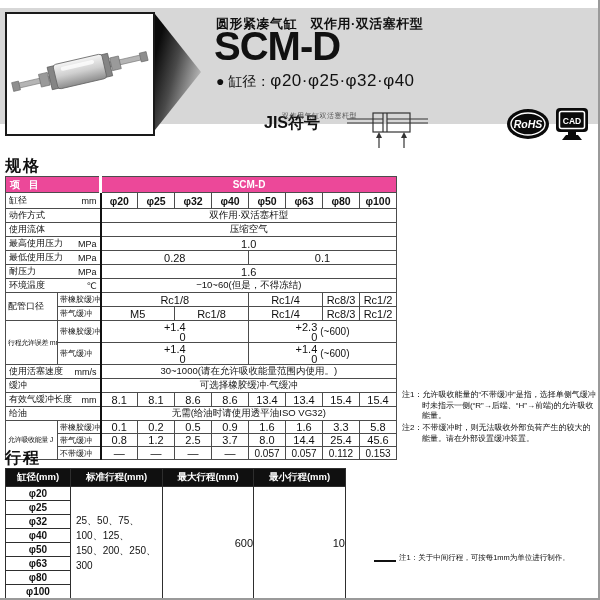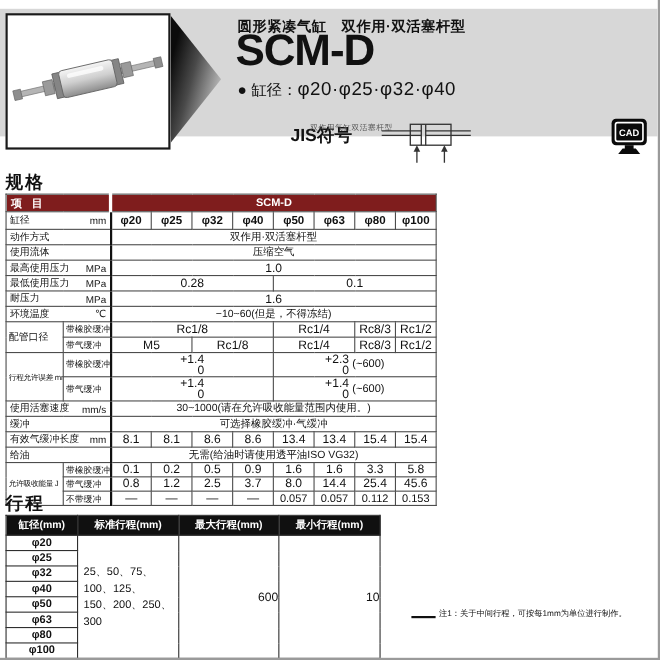--- a/index.html
+++ b/index.html
@@ -25,21 +25,21 @@
   .rohs-badge{position:absolute;left:506px;top:100px;}
   .cad-badge{position:absolute;left:554px;top:99px;}
   
   .sec-h{position:absolute;left:5px;font-size:16px;font-weight:bold;letter-spacing:2px;}
   .sec-spec{top:156px;}
   .sec-stroke{top:448px;}
   
   table{border-collapse:collapse;table-layout:fixed;}
   .spec{position:absolute;left:5px;top:176px;width:391px;}
   .spec th,.spec td{border:1px solid #4c4c4c;padding:0 1px;white-space:nowrap;overflow:hidden;}
-  .spec thead th{background:#7f1d1d;color:#fff;height:15px;font-size:10px;}
+  .spec thead th{background:#ec4899;color:#fff;height:15px;font-size:10px;}
   .spec th.h-item{text-align:left;padding-left:4px;border-right:3px solid #fff;letter-spacing:3px;}
   .spec .lab{font-size:9px;text-align:left;}
   .spec .lab .lrow{display:flex;align-items:center;}
   .spec .lab .lt{padding-left:2px;}
   .spec .lab .lu{margin-left:auto;padding-right:2px;font-size:9px;}
   .spec .glab{font-size:9px;text-align:left;padding-left:2px;}
   .spec .glab.tiny{font-size:7px;letter-spacing:-.3px;}
   .spec .sub{font-size:8px;text-align:left;padding-left:2px;}
   .spec .sep{border-right:2.5px solid #111 !important;}
   .spec .v{font-size:9.5px;text-align:center;}
@@ -115,20 +115,27 @@
           <line x1="42" y1="13" x2="83" y2="13"></line>
           <line x1="42" y1="17" x2="83" y2="17"></line>
           <line x1="34" y1="42" x2="34" y2="30"></line>
           <line x1="59" y1="42" x2="59" y2="30"></line>
         </g>
         <polygon points="34,26 31,32 37,32" fill="#333"></polygon>
         <polygon points="59,26 56,32 62,32" fill="#333"></polygon>
       </svg>
     </div>
 
+    <div class="rohs-badge">
+      <svg width="44" height="32" viewBox="0 0 44 32">
+        <ellipse cx="22" cy="16" rx="21" ry="15" fill="#0a0a0a"></ellipse>
+        <ellipse cx="22" cy="16" rx="17" ry="11" fill="none" stroke="#fff" stroke-width="1.4"></ellipse>
+        <text x="22" y="20" text-anchor="middle" font-family="Liberation Sans, sans-serif" font-size="10.5" font-weight="bold" font-style="italic" fill="#fff">RoHS</text>
+      </svg>
+    </div>
     <div class="cad-badge">
       <svg width="36" height="35" viewBox="0 0 36 35">
         <rect x="2" y="1" width="32" height="24" rx="4" fill="#0a0a0a"></rect>
         <rect x="5.5" y="4.5" width="25" height="17" rx="2" fill="none" stroke="#fff" stroke-width="1.5"></rect>
         <text x="18" y="16.5" text-anchor="middle" font-family="Liberation Sans, sans-serif" font-size="8.5" font-weight="bold" fill="#fff">CAD</text>
         <rect x="14" y="25" width="8" height="4" fill="#0a0a0a"></rect>
         <polygon points="8,33 28,33 24,28 12,28" fill="#0a0a0a"></polygon>
       </svg>
     </div>
   </div>
@@ -352,20 +359,24 @@
         <td class="num">—</td>
         <td class="num">—</td>
         <td class="num" style="font-size:10px">0.057</td>
         <td class="num" style="font-size:10px">0.057</td>
         <td class="num" style="font-size:10px">0.112</td>
         <td class="num" style="font-size:10px">0.153</td>
       </tr>
     </tbody>
   </table>
 
+  <div class="notes">
+    <p>注1：允许吸收能量的“不带缓冲”是指，选择单侧气缓冲时未指示一侧(“R”→后端、“H”→前端)的允许吸收能量。</p>
+    <p>注2：不带缓冲时，则无法吸收外部负荷产生的较大的能量。请在外部设置缓冲装置。</p>
+  </div>
 
   <div class="sec-h sec-stroke">行程</div>
 
   <table class="stk">
     <colgroup>
         <col style="width:65px">
         <col style="width:92px">
         <col style="width:91px">
         <col style="width:92px">
       </colgroup>

